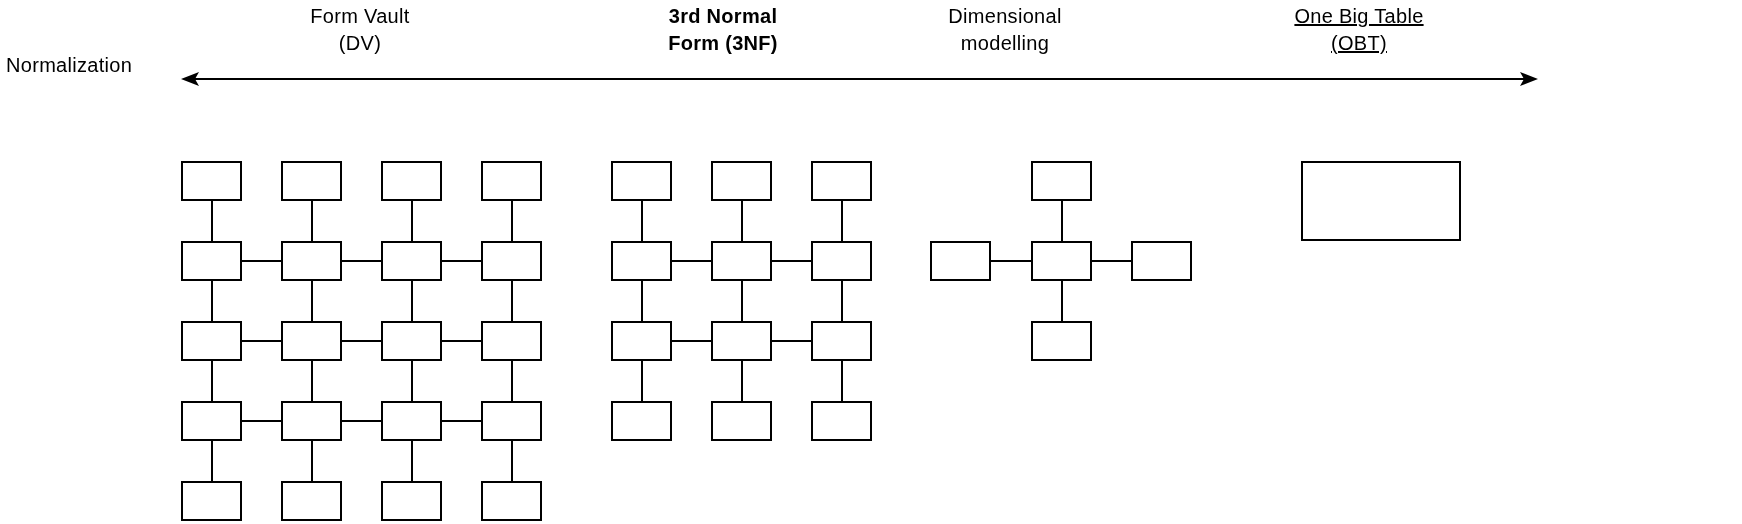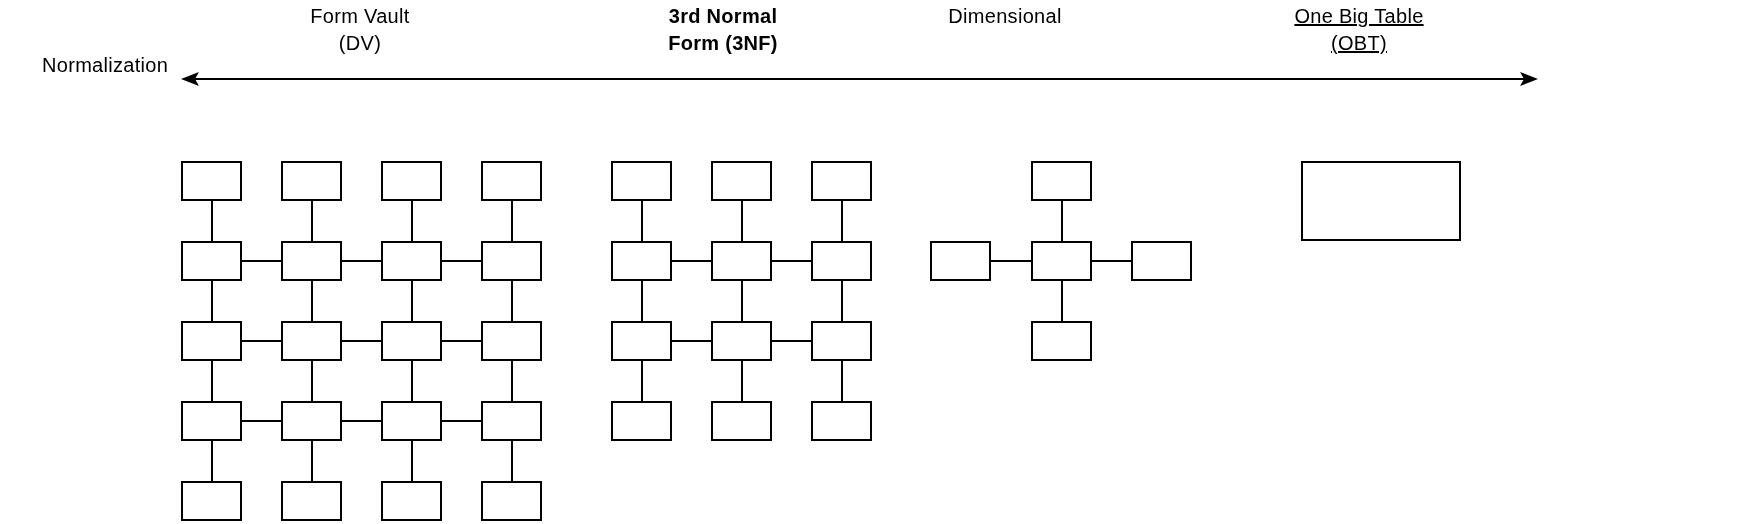--- a/index.html
+++ b/index.html
@@ -17,21 +17,21 @@
     color: #000000;
   }
   .side-label {
     position: absolute;
     top: 52px;
     font-size: 20px;
     line-height: 26px;
     letter-spacing: 0.3px;
     white-space: nowrap;
   }
-  .side-label.left  { left: 6px; margin-left: 36px; }
+  .side-label.left  { left: 6px; }
   .side-label.right { right: 4px; }
   .approach-label {
     position: absolute;
     top: 3px;
     width: 220px;
     text-align: center;
     font-size: 20px;
     line-height: 27px;
     letter-spacing: 0.3px;
   }
@@ -70,20 +70,21 @@
     <span>(DV)</span>
   </div>
 
   <div class="approach-label lbl-3nf">
     <span>3rd Normal</span>
     <span>Form (3NF)</span>
   </div>
 
   <div class="approach-label lbl-dim">
     <span>Dimensional</span>
+    <span>modelling</span>
   </div>
 
   <div class="approach-label lbl-obt">
     <span>One Big Table</span>
     <span>(OBT)</span>
   </div>
 
   <svg class="arrow-svg" id="arrow-svg" xmlns="http://www.w3.org/2000/svg" width="1742" height="524">
     <line id="arrow-line" stroke="#000000" stroke-width="2" x1="195" y1="79" x2="1524" y2="79"></line>
     <polygon id="arrow-head-left" fill="#000000" points="181,79 199,72 195,79 199,86"></polygon>

